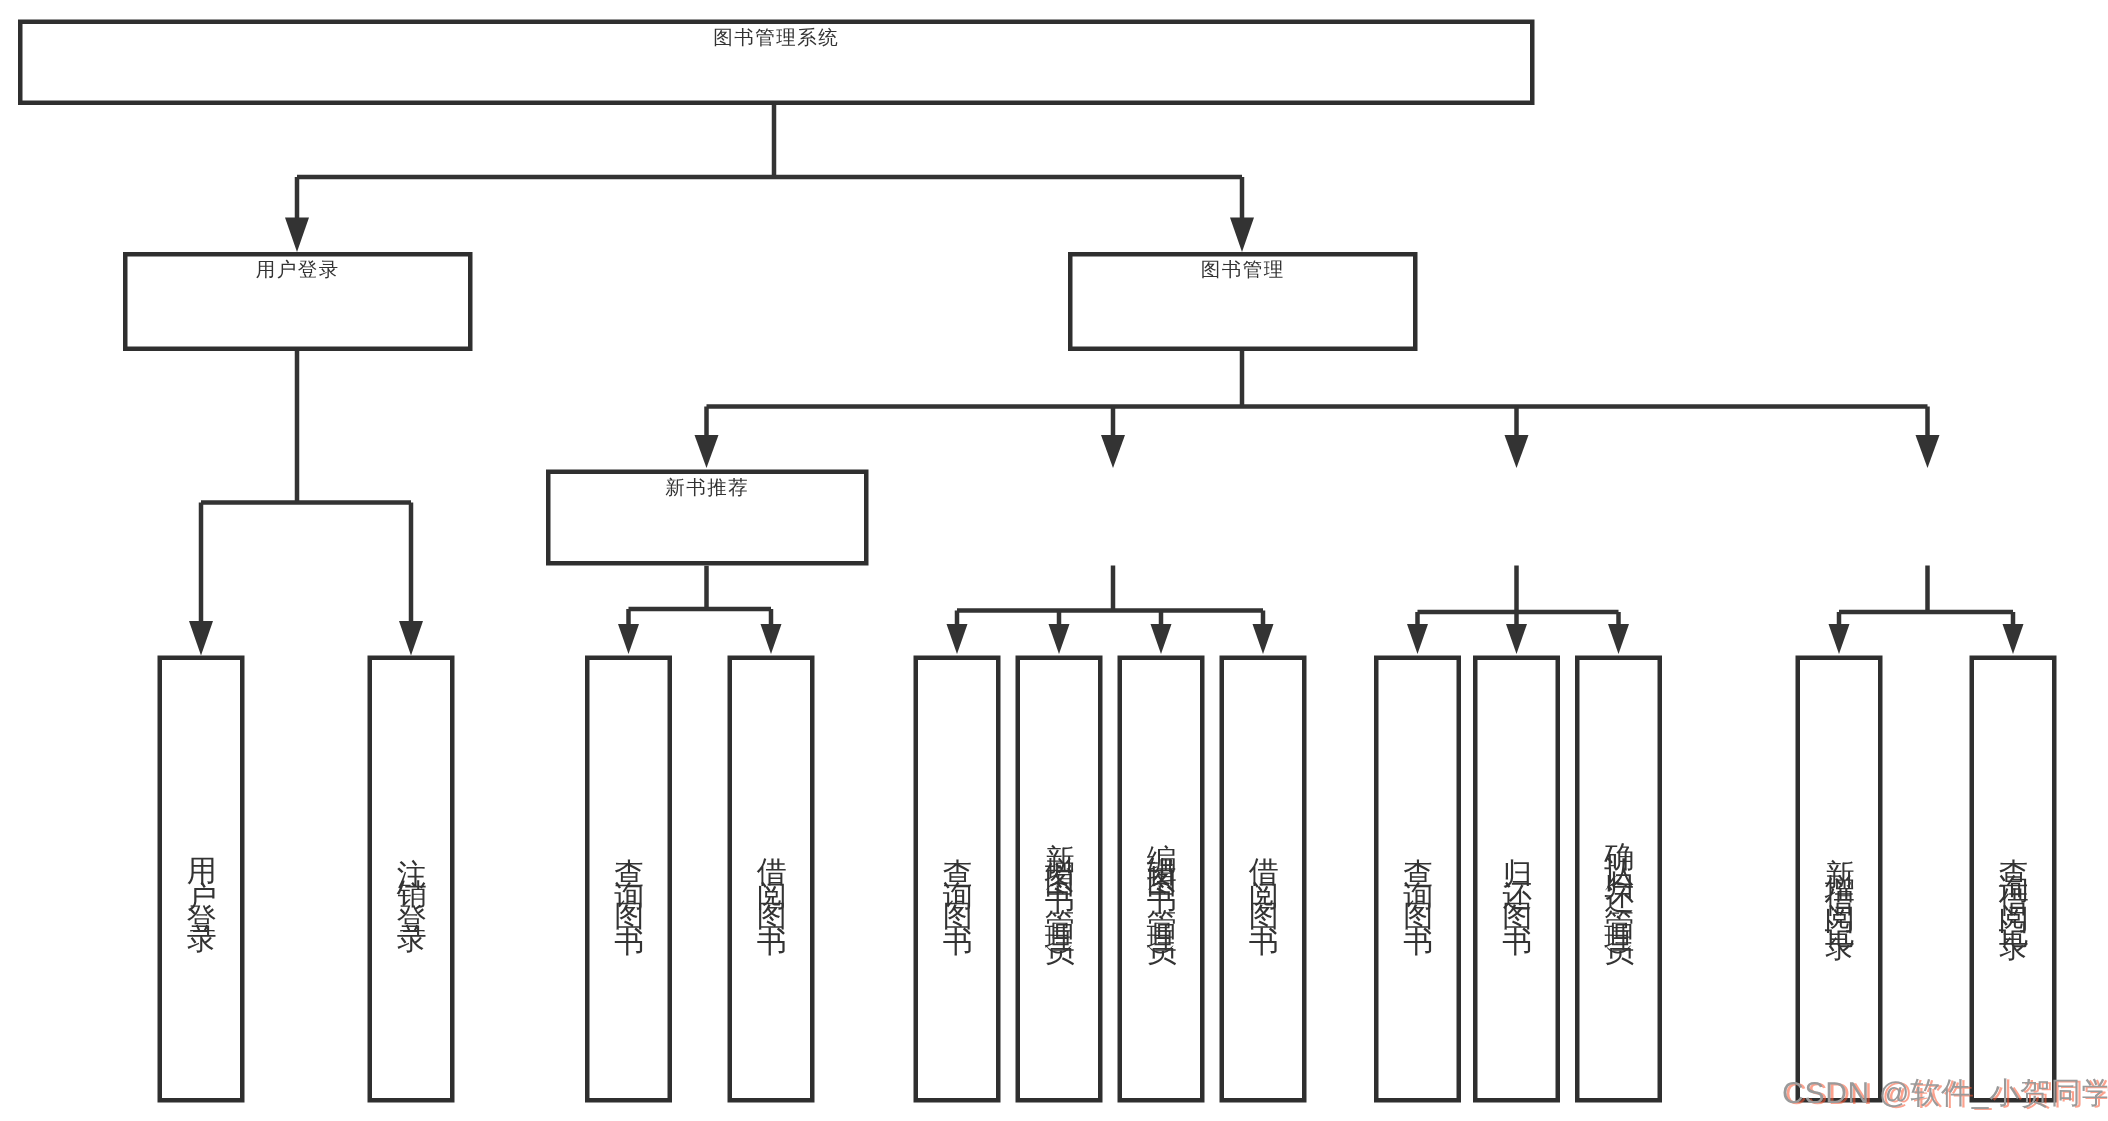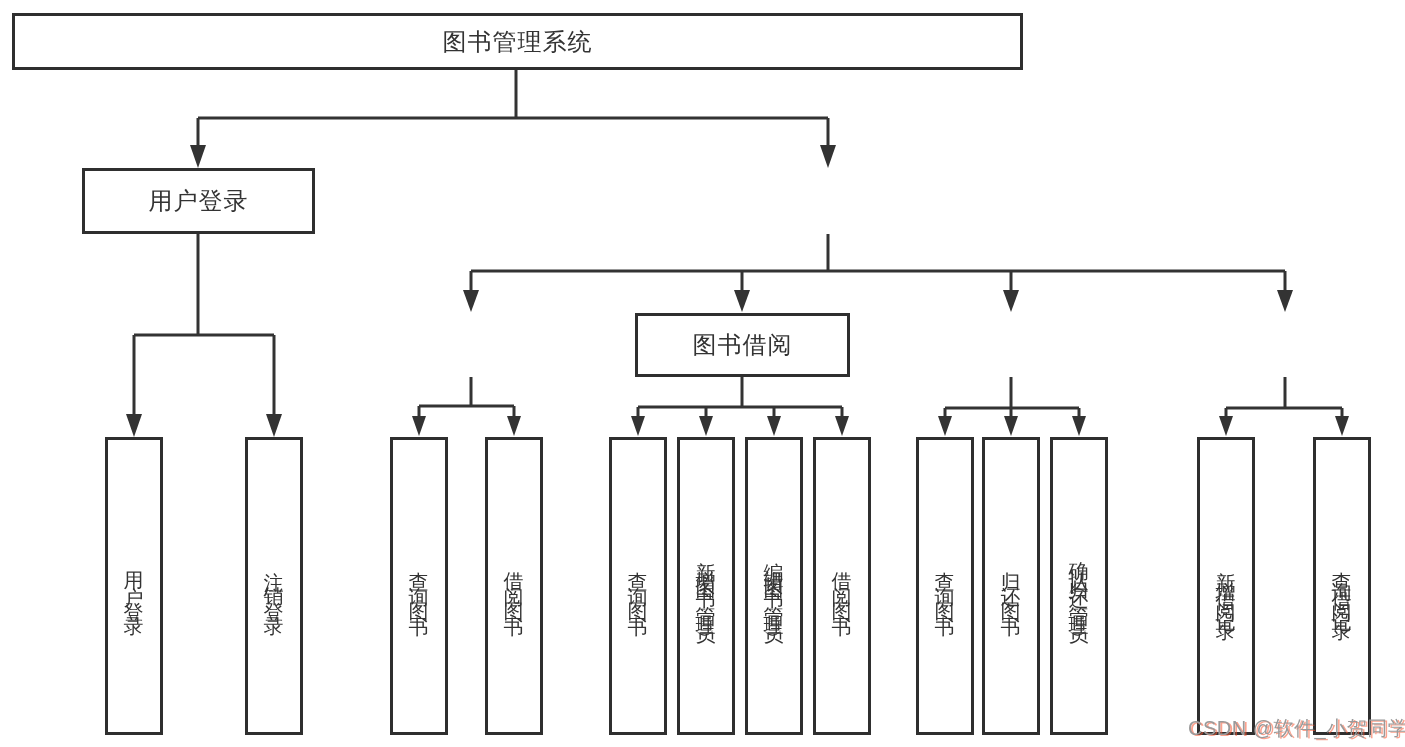--- a/index.html
+++ b/index.html
@@ -20,24 +20,24 @@
     left: 0; top: 0;
     width: 1405px;
     height: 747px;
   }
   .node {
     position: absolute;
     box-sizing: border-box;
     background: #ffffff;
     border: 3px solid #2f2f2f;
     display: flex;
-    align-items: center;
+    align-items: flex-start;
     justify-content: center;
     color: #333333;
-    font-size: 24px;
+    font-size: 13px;
     letter-spacing: 1px;
     z-index: 2;
   }
   .leaf {
     position: absolute;
     box-sizing: border-box;
     background: #ffffff;
     border: 3px solid #2f2f2f;
     width: 58px;
     top: 437px;
@@ -174,23 +174,26 @@
     </g>
   </svg>
 
   <div class="node n-root">
     <span>图书管理系统</span>
   </div>
 
   <div class="node n-user-login">
     <span>用户登录</span>
   </div>
-
-  <div class="node n-book-borrow">
-    <span>图书借阅</span>
+  <div class="node n-book-mgmt">
+    <span>图书管理</span>
+  </div>
+
+  <div class="node n-new-book">
+    <span>新书推荐</span>
   </div>
 
   <div class="leaf l-user-login">
     <span class="vlabel ls4">用户登录</span>
   </div>
   <div class="leaf l-logout">
     <span class="vlabel ls4">注销登录</span>
   </div>
 
   <div class="leaf l-nb-query">

